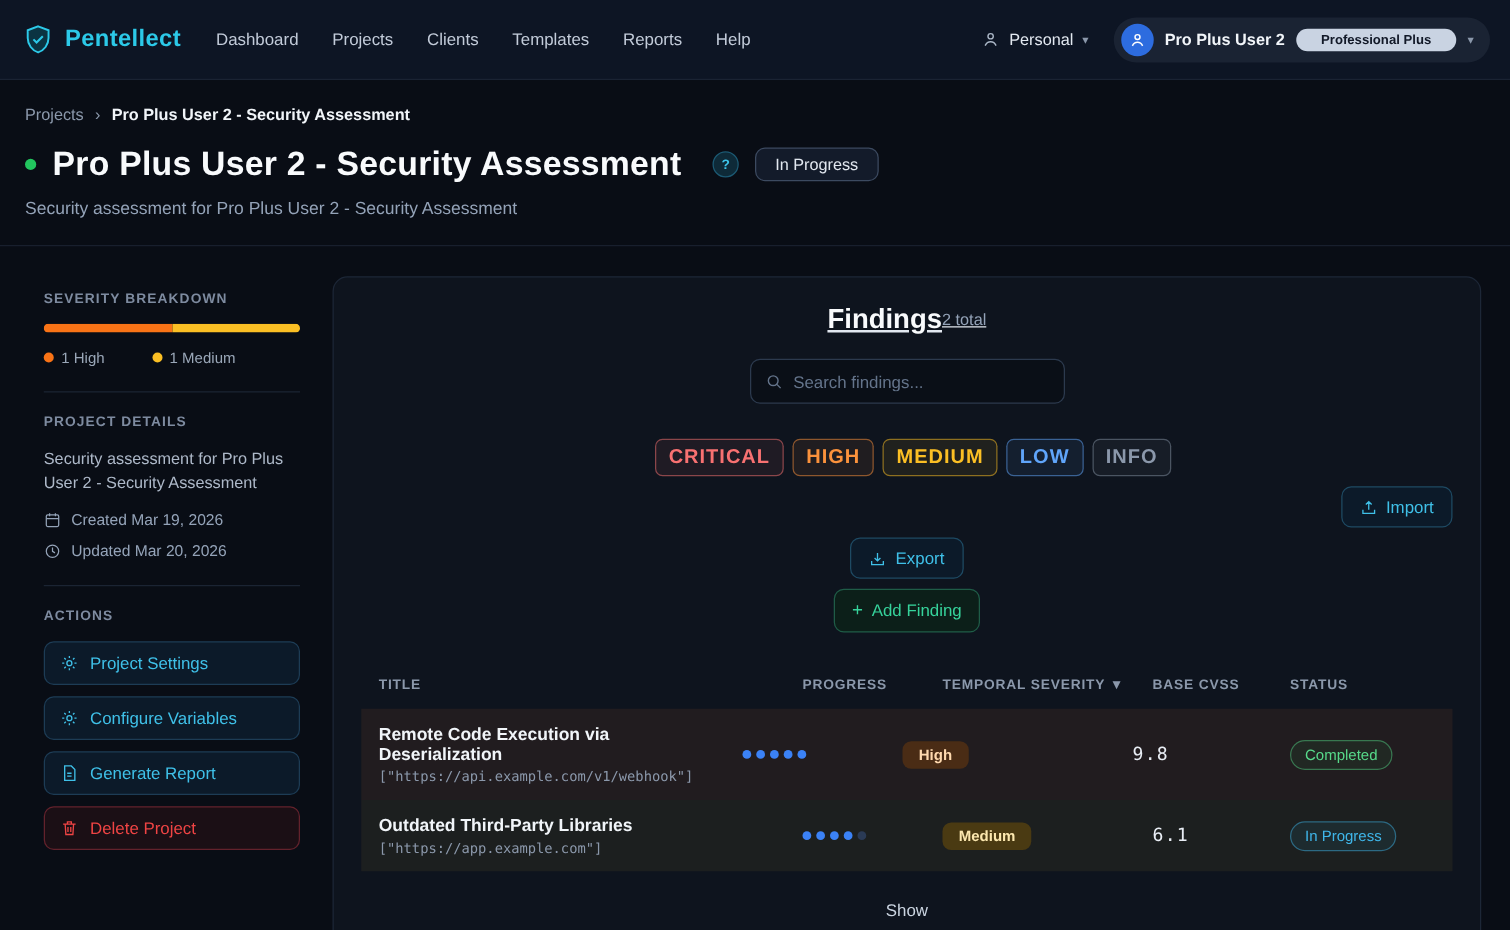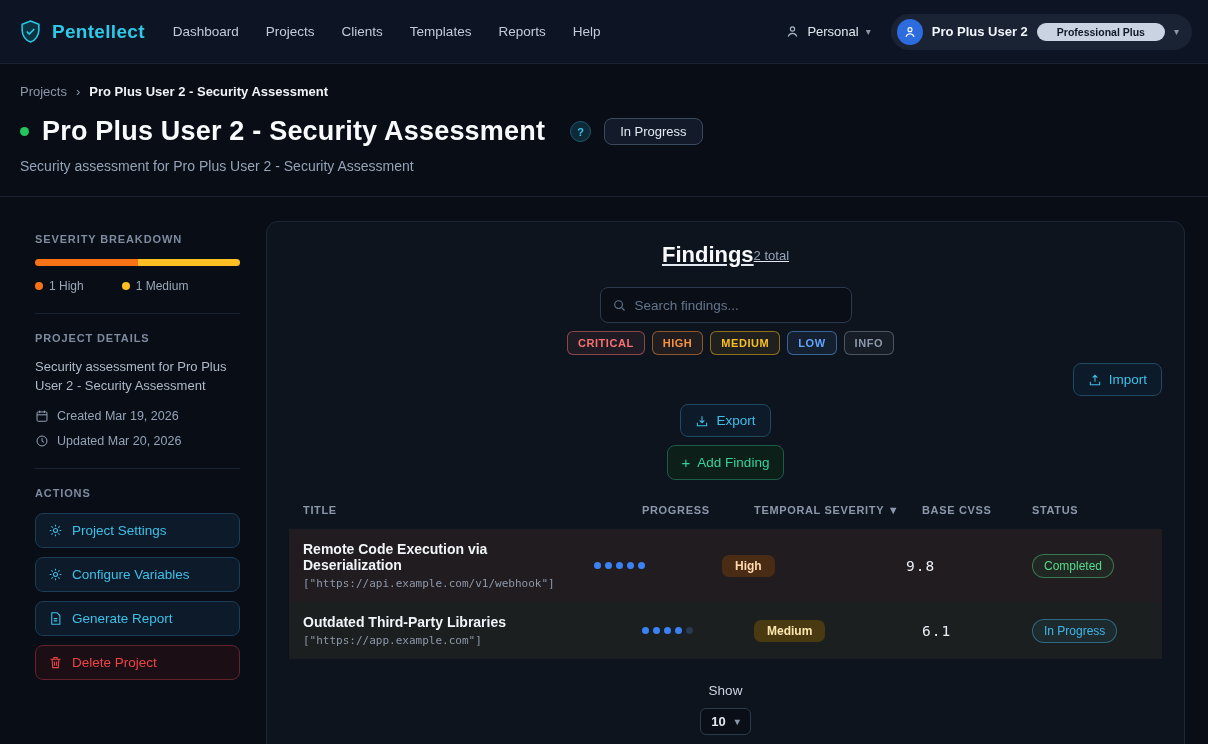--- a/index.html
+++ b/index.html
@@ -63,35 +63,35 @@
   .card-head { display:flex; align-items:center; justify-content:center;text-decoration:underline; }
   .card-title { font-size:22px; font-weight:bold; color:#f8fafc; }
   .total { font-size:13px; color:#94a3b8; }
   .toolbar { display:flex; align-items:center; gap:8px; margin-top:19px;flex-direction:column; }
   .search-box { width:252px; height:36px; background:#0a0f17; border:1px solid #2c3a4e;
     border-radius:8px; display:flex; align-items:center; gap:8px; padding:0 11px; color:#64748b; }
   .search-box input { background:transparent; border:none; outline:none; color:#cbd5e1;
     font-size:13.5px; width:100%; font-family:inherit; }
   .search-box input::placeholder { color:#64748b; }
   .chips { display:flex; gap:7px; margin-left:10px; }
-  .chip { font-size:11px; font-weight:bold; letter-spacing:.05em; padding:5px 10px;
-    border-radius:6px; border:1px solid; cursor:pointer; background:transparent; font-family:inherit; }
+  .chip { font-size:16px; font-weight:bold; letter-spacing:.05em; padding:5px 10px;
+    border-radius:6px; border:1px solid; cursor:pointer; background:transparent; font-family:inherit;margin-top:20px; }
   .chip-critical { color:#f87171; border-color:rgba(248,113,113,.5); background:rgba(248,113,113,.08); }
   .chip-high     { color:#fb923c; border-color:rgba(251,146,60,.5);  background:rgba(251,146,60,.08); }
   .chip-medium   { color:#fbbf24; border-color:rgba(251,191,36,.5);  background:rgba(251,191,36,.08); }
   .chip-low      { color:#60a5fa; border-color:rgba(96,165,250,.5);  background:rgba(96,165,250,.08); }
   .chip-info     { color:#8b98ab; border-color:rgba(139,152,171,.45); background:rgba(139,152,171,.07); }
   .tool-btn { display:flex; align-items:center; gap:7px; font-size:13.5px; padding:8px 14px;
     border-radius:8px; cursor:pointer; background:#0c1a29; border:1px solid #1e4a63;
     color:#3fc0e8; font-family:inherit; }
   .tool-btn.import { margin-left:auto; }
   .tool-btn.add { background:#0c1f19; border-color:#1f5c47; color:#36d39b; }
   .tool-btn .ic { display:flex; }
   
-  .table { margin-top:16px; }
+  .table { margin-top:28px; }
   .thead, .trow { display:grid; grid-template-columns:minmax(0,1fr) 112px 168px 110px 116px; align-items:center; }
   .thead { padding:8px 14px 13px; font-size:11px; font-weight:bold; color:#8b98ab; letter-spacing:.06em; }
   .trow { padding:12px 14px; cursor:pointer; }
   .trow.row-high   { background:rgba(205,110,45,.10);gap:16px; }
   .trow.row-medium { background:rgba(205,160,45,.08); }
   .f-title { font-size:14px; font-weight:bold; color:#f1f5f9; }
   .f-sub { font-size:11px; color:#8b98ab; margin-top:4px; font-family:"DejaVu Sans Mono", monospace; }
   .dots { display:flex; gap:4px; }
   .pdot { width:7px; height:7px; border-radius:50%; background:#3b82f6; }
   .pdot.dim { background:#2a3a55; }

